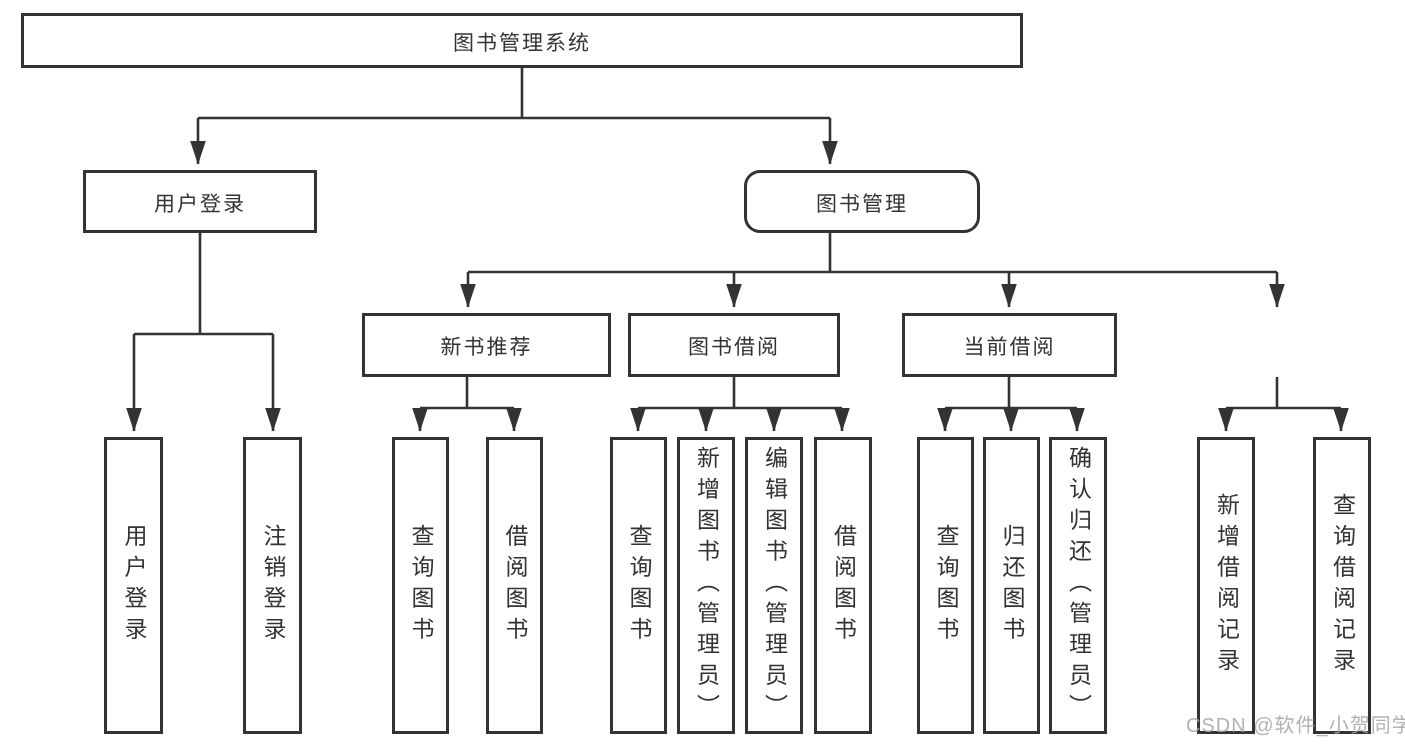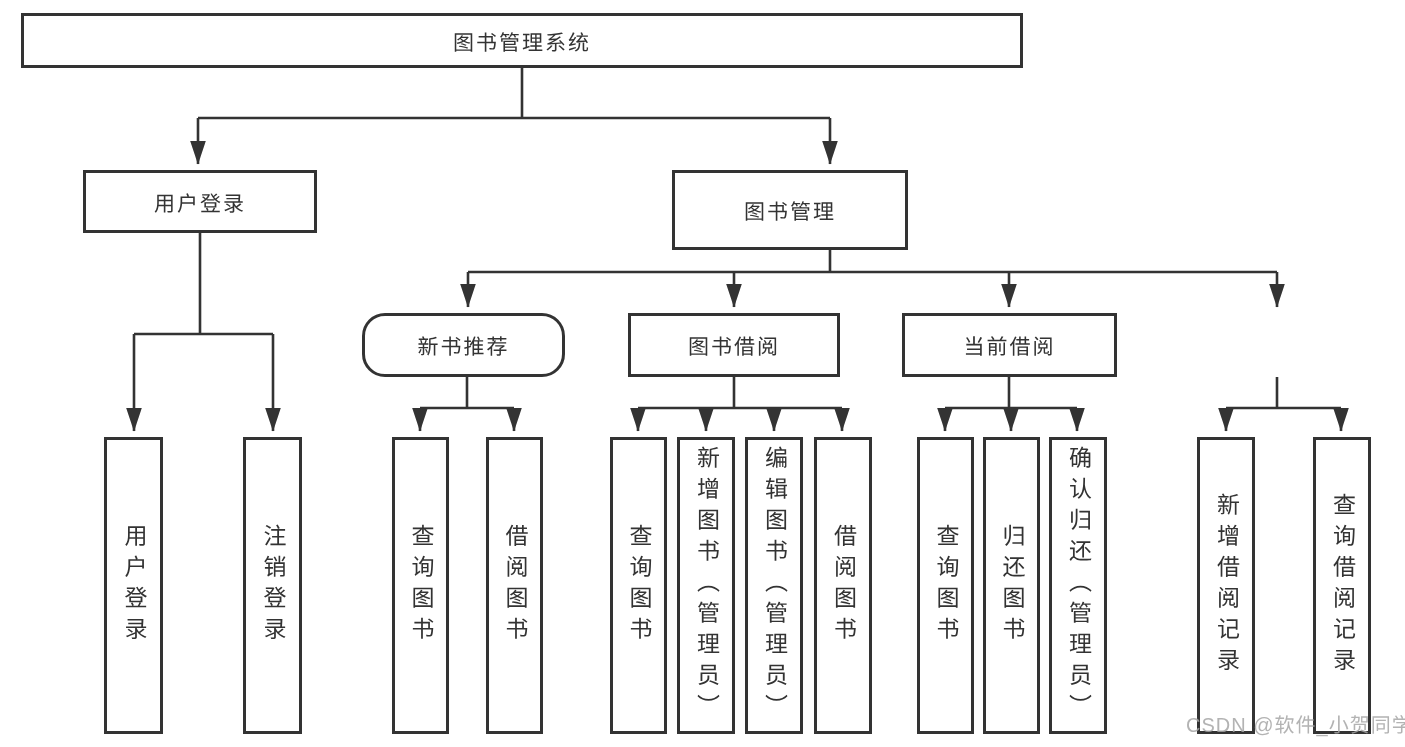--- a/index.html
+++ b/index.html
@@ -102,23 +102,23 @@
 
       <path d="M1277 377 V408 M1226 408 H1341"></path>
       <line x1="1226" y1="408" x2="1226" y2="431" marker-end="url(#arr)"></line>
       <line x1="1341" y1="408" x2="1341" y2="431" marker-end="url(#arr)"></line>
     </g>
   </svg>
 
   <div class="node hbox" style="left:21px; top:13px; width:1002px; height:55px;">图书管理系统</div>
 
   <div class="node hbox" style="left:83px; top:170px; width:234px; height:63px;">用户登录</div>
-  <div class="node hbox" style="left:672px; top:170px; width:236px; height:80px;">图书管理</div>
+  <div class="node hbox" style="left:744px; top:170px; width:236px; height:63px;border-radius:16px;">图书管理</div>
 
-  <div class="node hbox" style="left:362px; top:313px; width:203px; height:64px;border-radius:23px;">新书推荐</div>
+  <div class="node hbox" style="left:362px; top:313px; width:249px; height:64px;">新书推荐</div>
   <div class="node hbox" style="left:628px; top:313px; width:212px; height:64px;">图书借阅</div>
   <div class="node hbox" style="left:902px; top:313px; width:215px; height:64px;">当前借阅</div>
 
   <div class="node vbox" style="left:104px; top:437px; width:59px; height:297px;">
     <span>用户登录</span>
   </div>
   <div class="node vbox" style="left:243px; top:437px; width:59px; height:297px;">
     <span>注销登录</span>
   </div>
 

